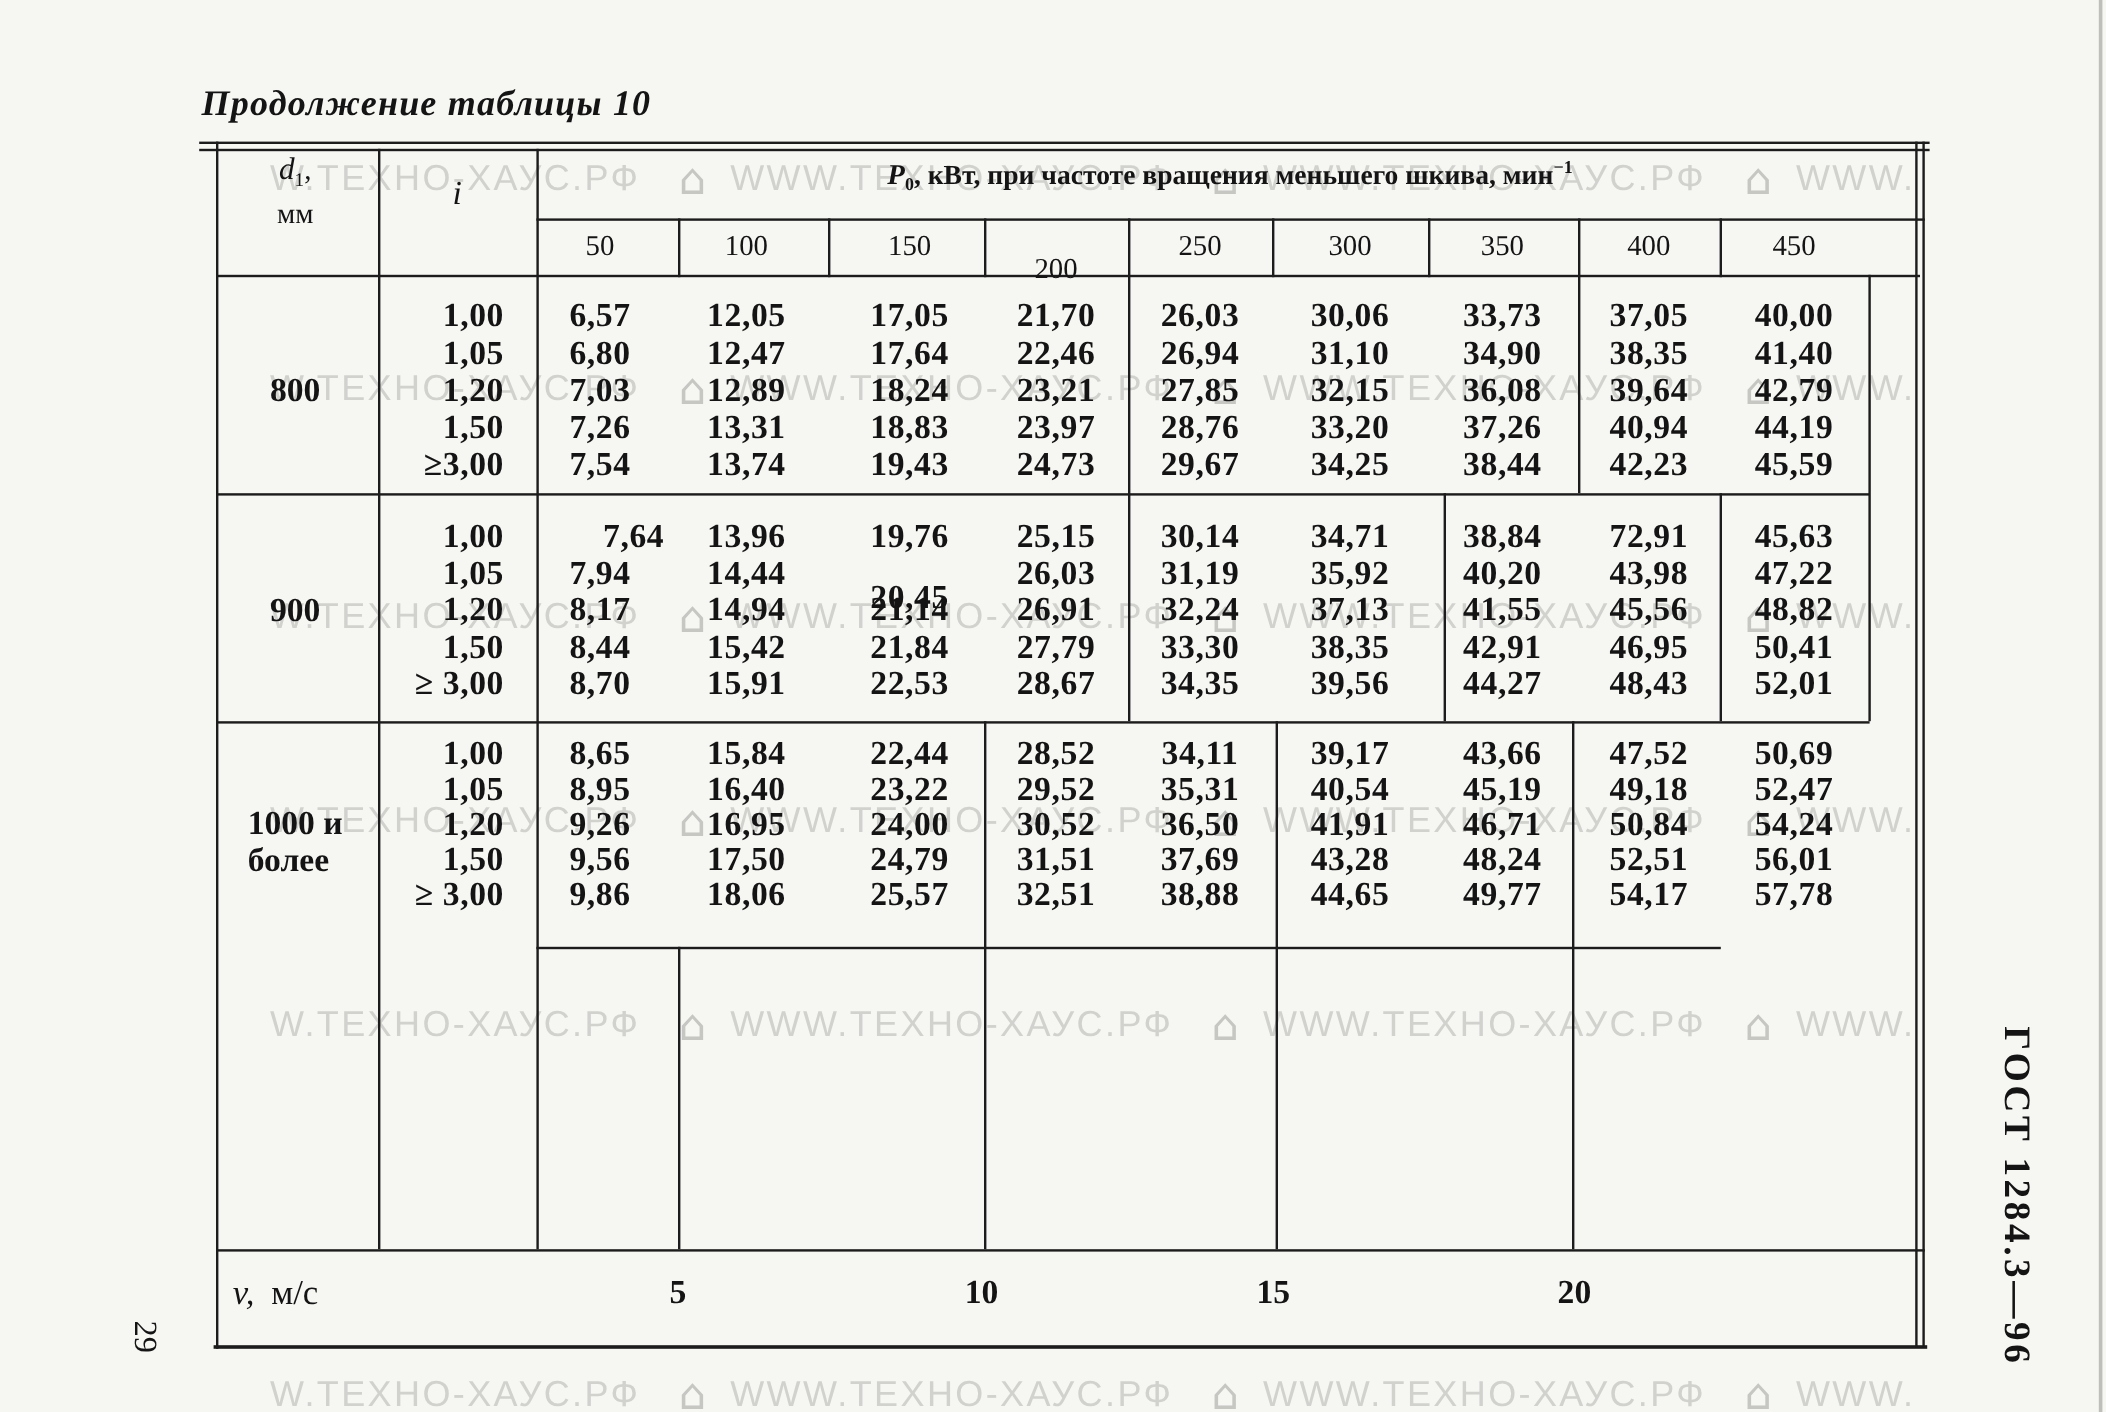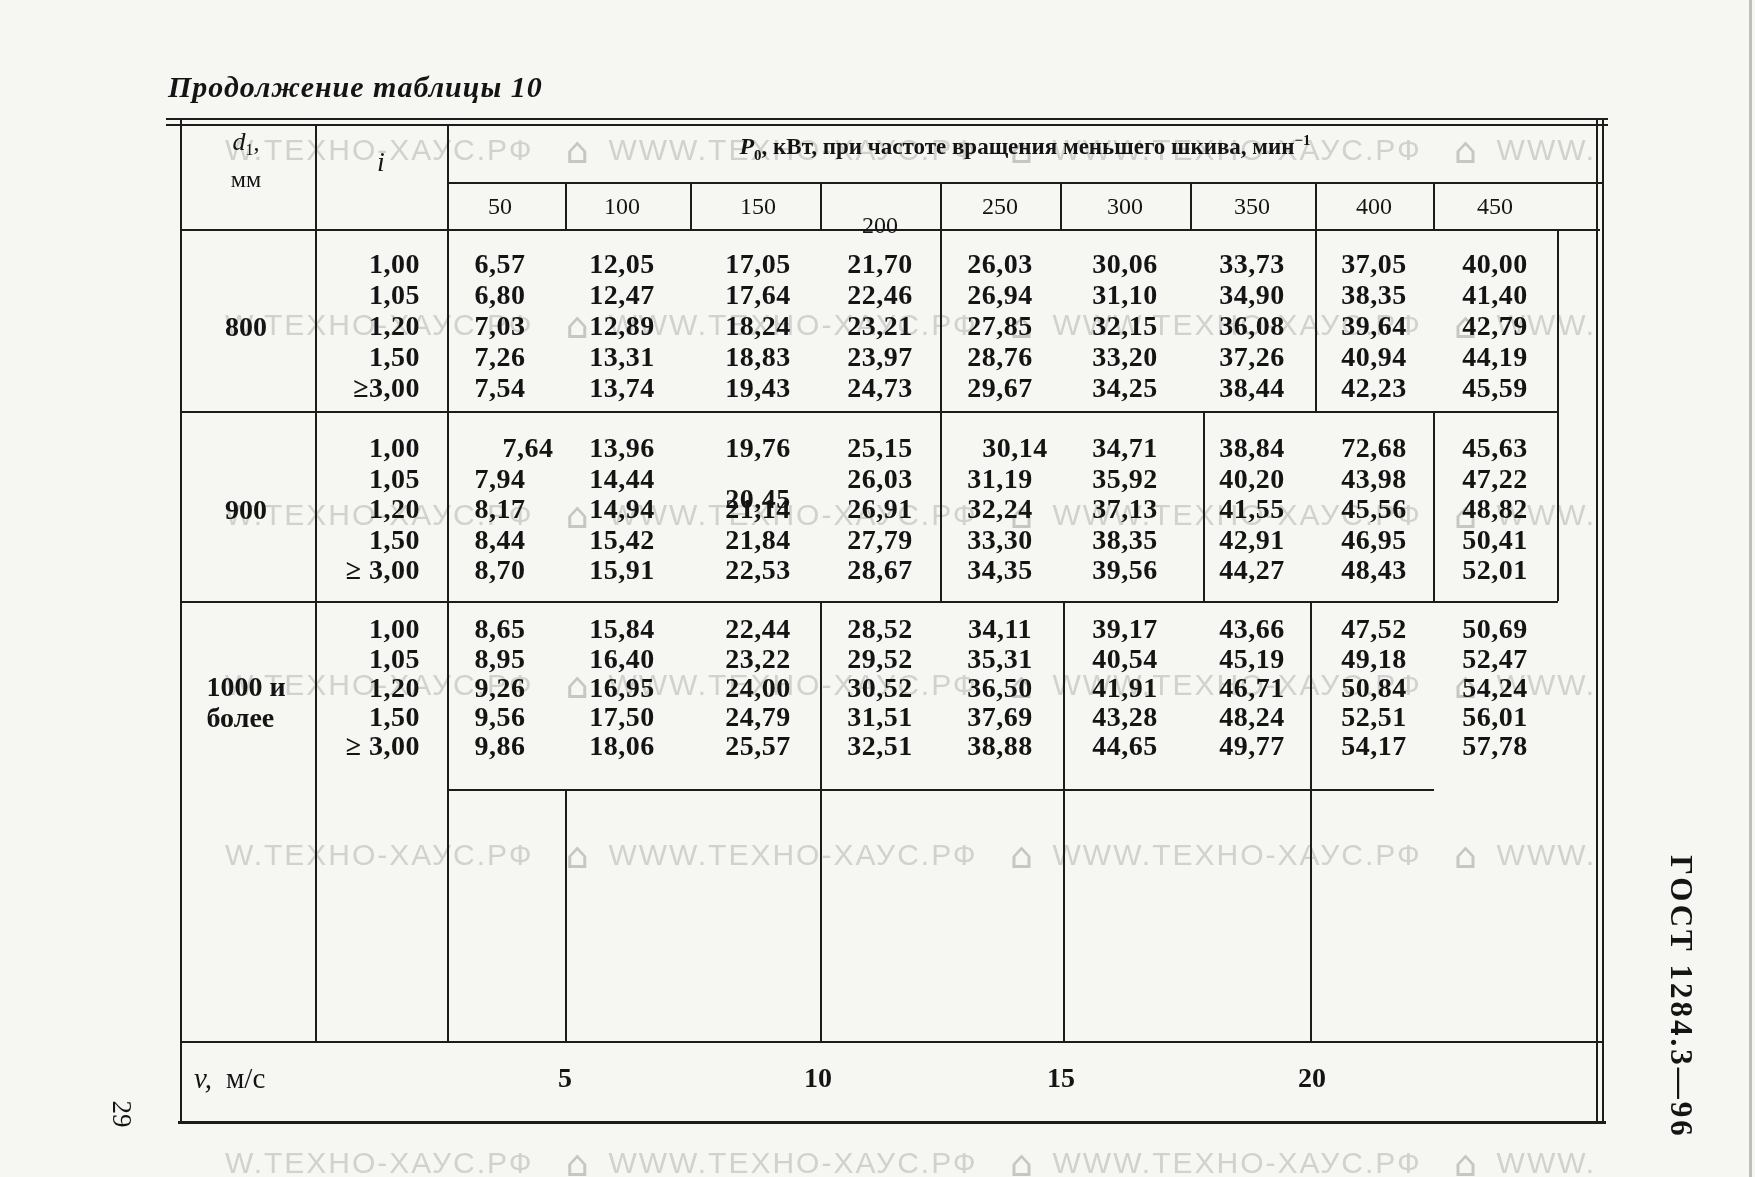--- a/index.html
+++ b/index.html
@@ -173,24 +173,24 @@
       <div class="c num" style="left: 1125px; top: 388px;">34,25</div>
       <div class="c num" style="left: 1252px; top: 388px;">38,44</div>
       <div class="c num" style="left: 1374px; top: 388px;">42,23</div>
       <div class="c num" style="left: 1495px; top: 388px;">45,59</div>
       <div class="c dlabel" style="left: 246px; top: 509px;">900</div>
       <div class="irow" style="left: 420px; top: 448px;">1,00</div>
       <div class="c num" style="left: 500px; top: 448px; margin-left: 28px;">7,64</div>
       <div class="c num" style="left: 622px; top: 448px;">13,96</div>
       <div class="c num" style="left: 758px; top: 448px;">19,76</div>
       <div class="c num" style="left: 880px; top: 448px;">25,15</div>
-      <div class="c num" style="left: 1000px; top: 448px; margin-left: 15px;">30,14</div>
+      <div class="c num" style="left: 1000px; top: 448px;">30,14</div>
       <div class="c num" style="left: 1125px; top: 448px;">34,71</div>
       <div class="c num" style="left: 1252px; top: 448px;">38,84</div>
-      <div class="c num" style="left: 1374px; top: 448px;">72,68</div>
+      <div class="c num" style="left: 1374px; top: 448px;">72,91</div>
       <div class="c num" style="left: 1495px; top: 448px;">45,63</div>
       <div class="irow" style="left: 420px; top: 479px;">1,05</div>
       <div class="c num" style="left: 500px; top: 479px;">7,94</div>
       <div class="c num" style="left: 622px; top: 479px;">14,44</div>
       <div class="c num" style="left: 758px; top: 479px; margin-top: 20px;">20,45</div>
       <div class="c num" style="left: 880px; top: 479px;">26,03</div>
       <div class="c num" style="left: 1000px; top: 479px;">31,19</div>
       <div class="c num" style="left: 1125px; top: 479px;">35,92</div>
       <div class="c num" style="left: 1252px; top: 479px;">40,20</div>
       <div class="c num" style="left: 1374px; top: 479px;">43,98</div>

